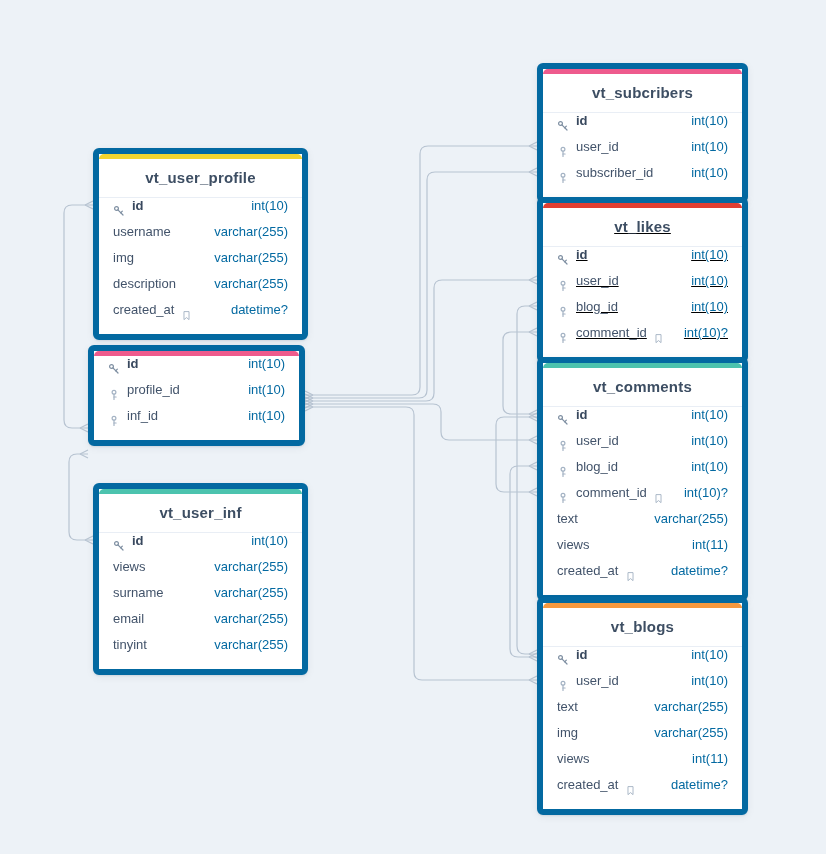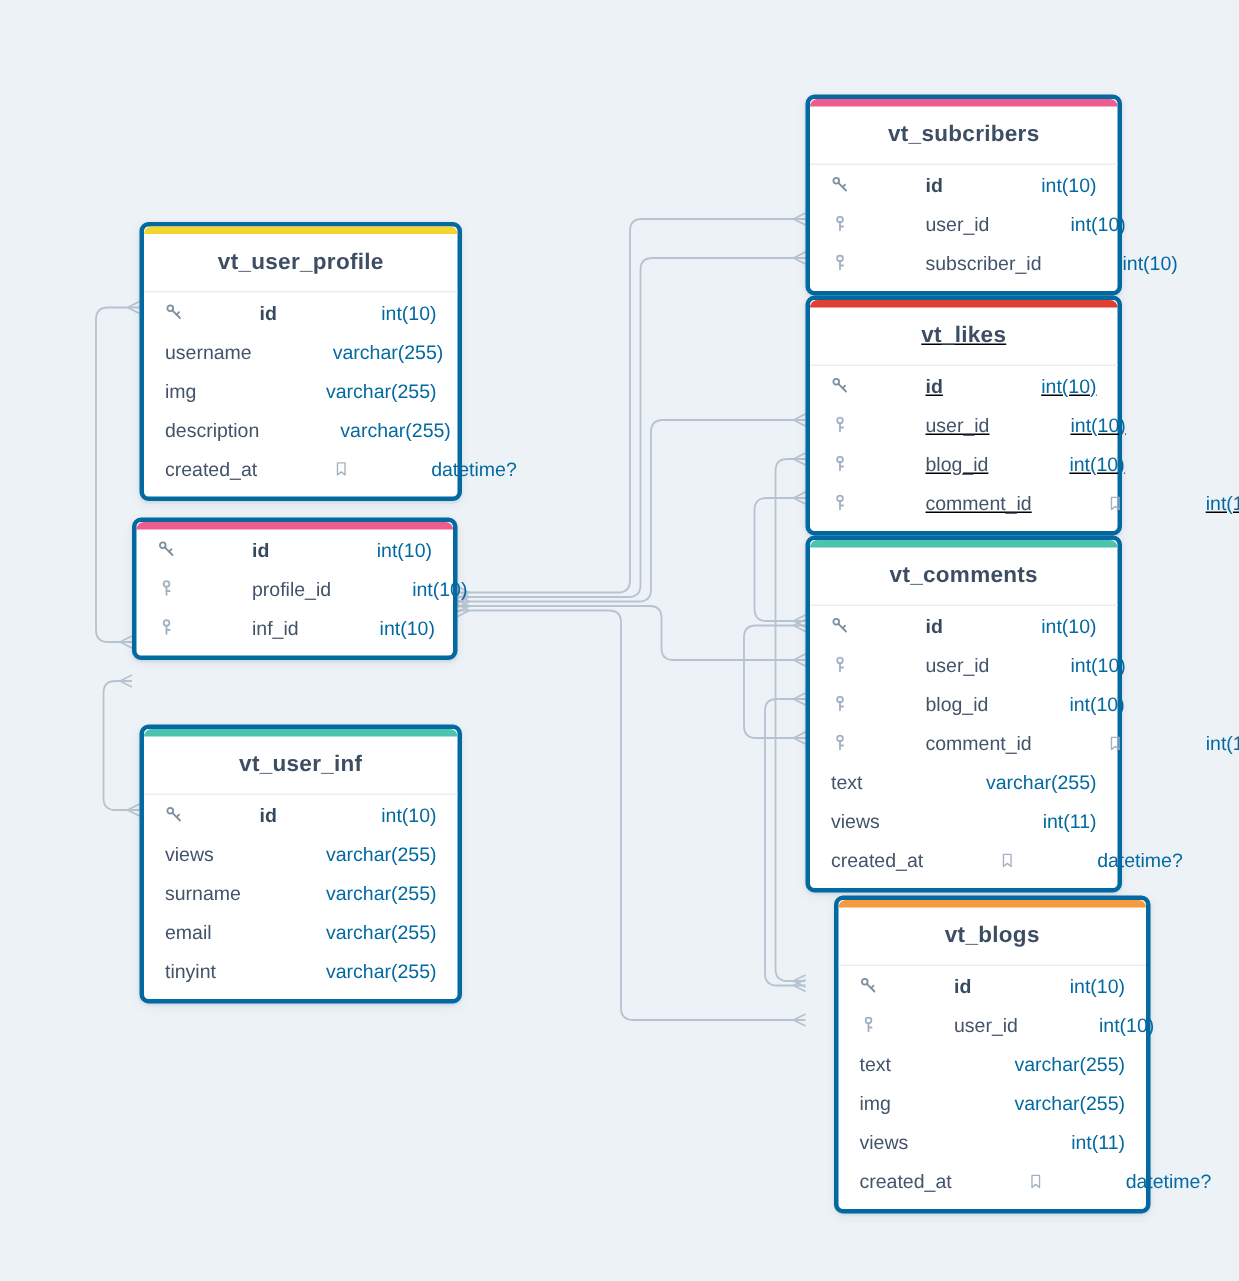--- a/index.html
+++ b/index.html
@@ -23,21 +23,21 @@
   }
   #relations path.relation-line,
   #relations path.relation-marker {
     fill: none;
     stroke-width: 1.2px;
   }
   .table-card {
     position: absolute;
     box-sizing: border-box;
     background: #ffffff;
-    border: 3px solid #0369a1;
+    border: 6px solid #0369a1;
     border-radius: 6px;
     box-shadow: 0 1px 2px rgba(22, 45, 74, 0.10), 0 2px 8px rgba(22, 45, 74, 0.06);
     padding-bottom: 6px;
   }
   .topbar {
     height: 5px;
     border-radius: 5px 5px 0 0;
   }
   .table-title {
     box-sizing: border-box;
@@ -47,24 +47,22 @@
     font-size: 15px;
     font-weight: 700;
     color: #3d4e63;
     border-bottom: 1px solid #e9eef5;
     letter-spacing: 0.2px;
   }
   .field-row {
     box-sizing: border-box;
     height: 26px;
     display: flex;
-    align-items: center;
     padding: 0 14px;
     font-size: 13px;
-    gap: 44px;
   }
   .field-row .icon {
     display: inline-flex;
     align-items: center;
     justify-content: center;
     width: 12px;
     margin-right: 7px;
     flex: none;
   }
   .field-row .icon.suffix {
@@ -381,21 +379,21 @@
       <div class="field-row">
         <span class="fname">created_at</span>
         <span class="icon suffix">
           <svg width="11" height="11" viewBox="0 0 24 24" fill="none" stroke="#a3b2c3" stroke-width="2" stroke-linejoin="round">
             <path d="M6.5 3.5h11V21l-5.5-4.5L6.5 21z"></path>
           </svg>
         </span>
         <span class="ftype">datetime?</span>
       </div>
     </div>
-    <div class="table-card" style="left: 556px; top: 597px; width: 211px;">
+    <div class="table-card" style="left: 537px; top: 597px; width: 211px;">
       <div class="topbar" style="background: rgb(246, 153, 63);"></div>
       <div class="table-title">vt_blogs</div>
       <div class="field-row">
         <span class="icon">
           <svg width="12" height="12" viewBox="0 0 24 24" fill="none" stroke="#7d8ea1" stroke-width="2.4" stroke-linecap="round">
             <circle cx="7" cy="7" r="3.8"></circle>
             <path d="M9.8 9.8L20 20"></path>
             <path d="M15.5 15.5l3.2-3.2"></path>
           </svg>
         </span>

